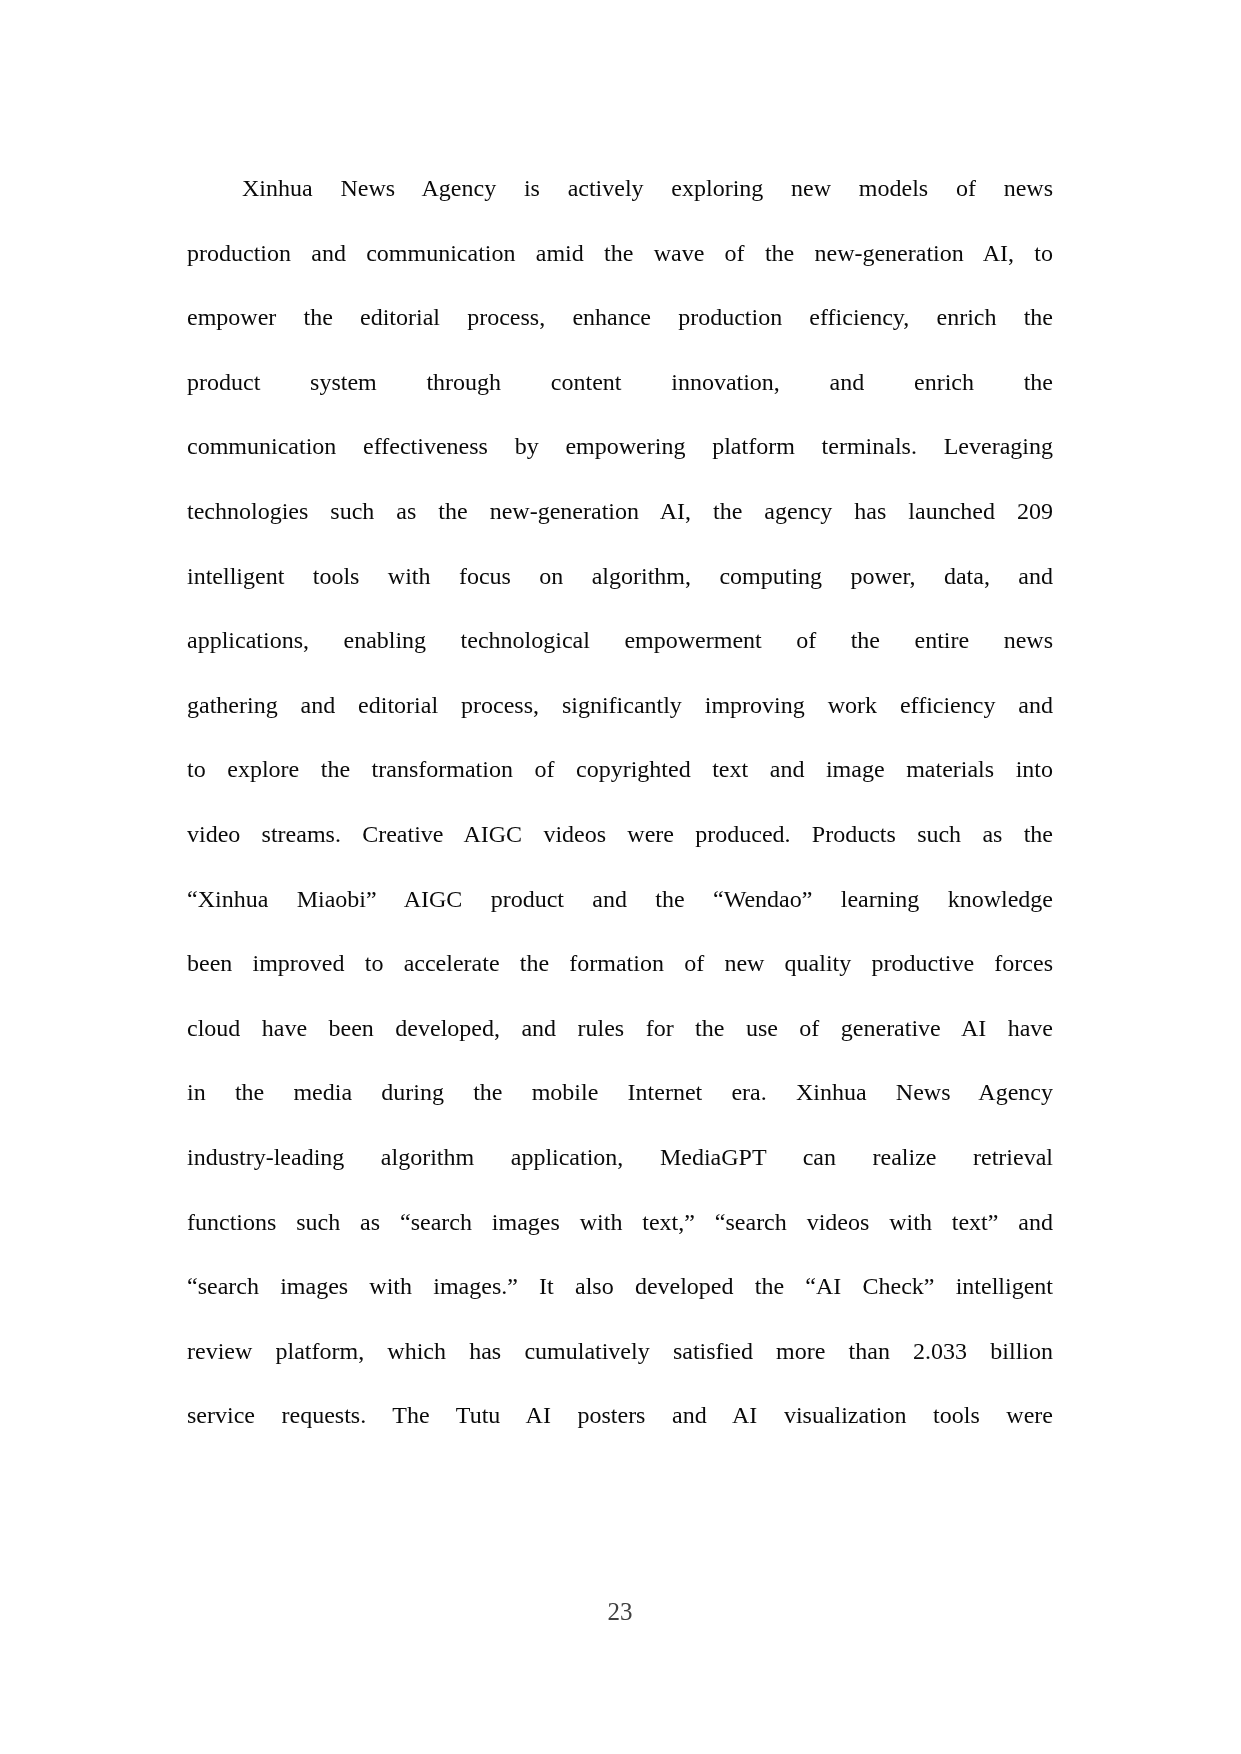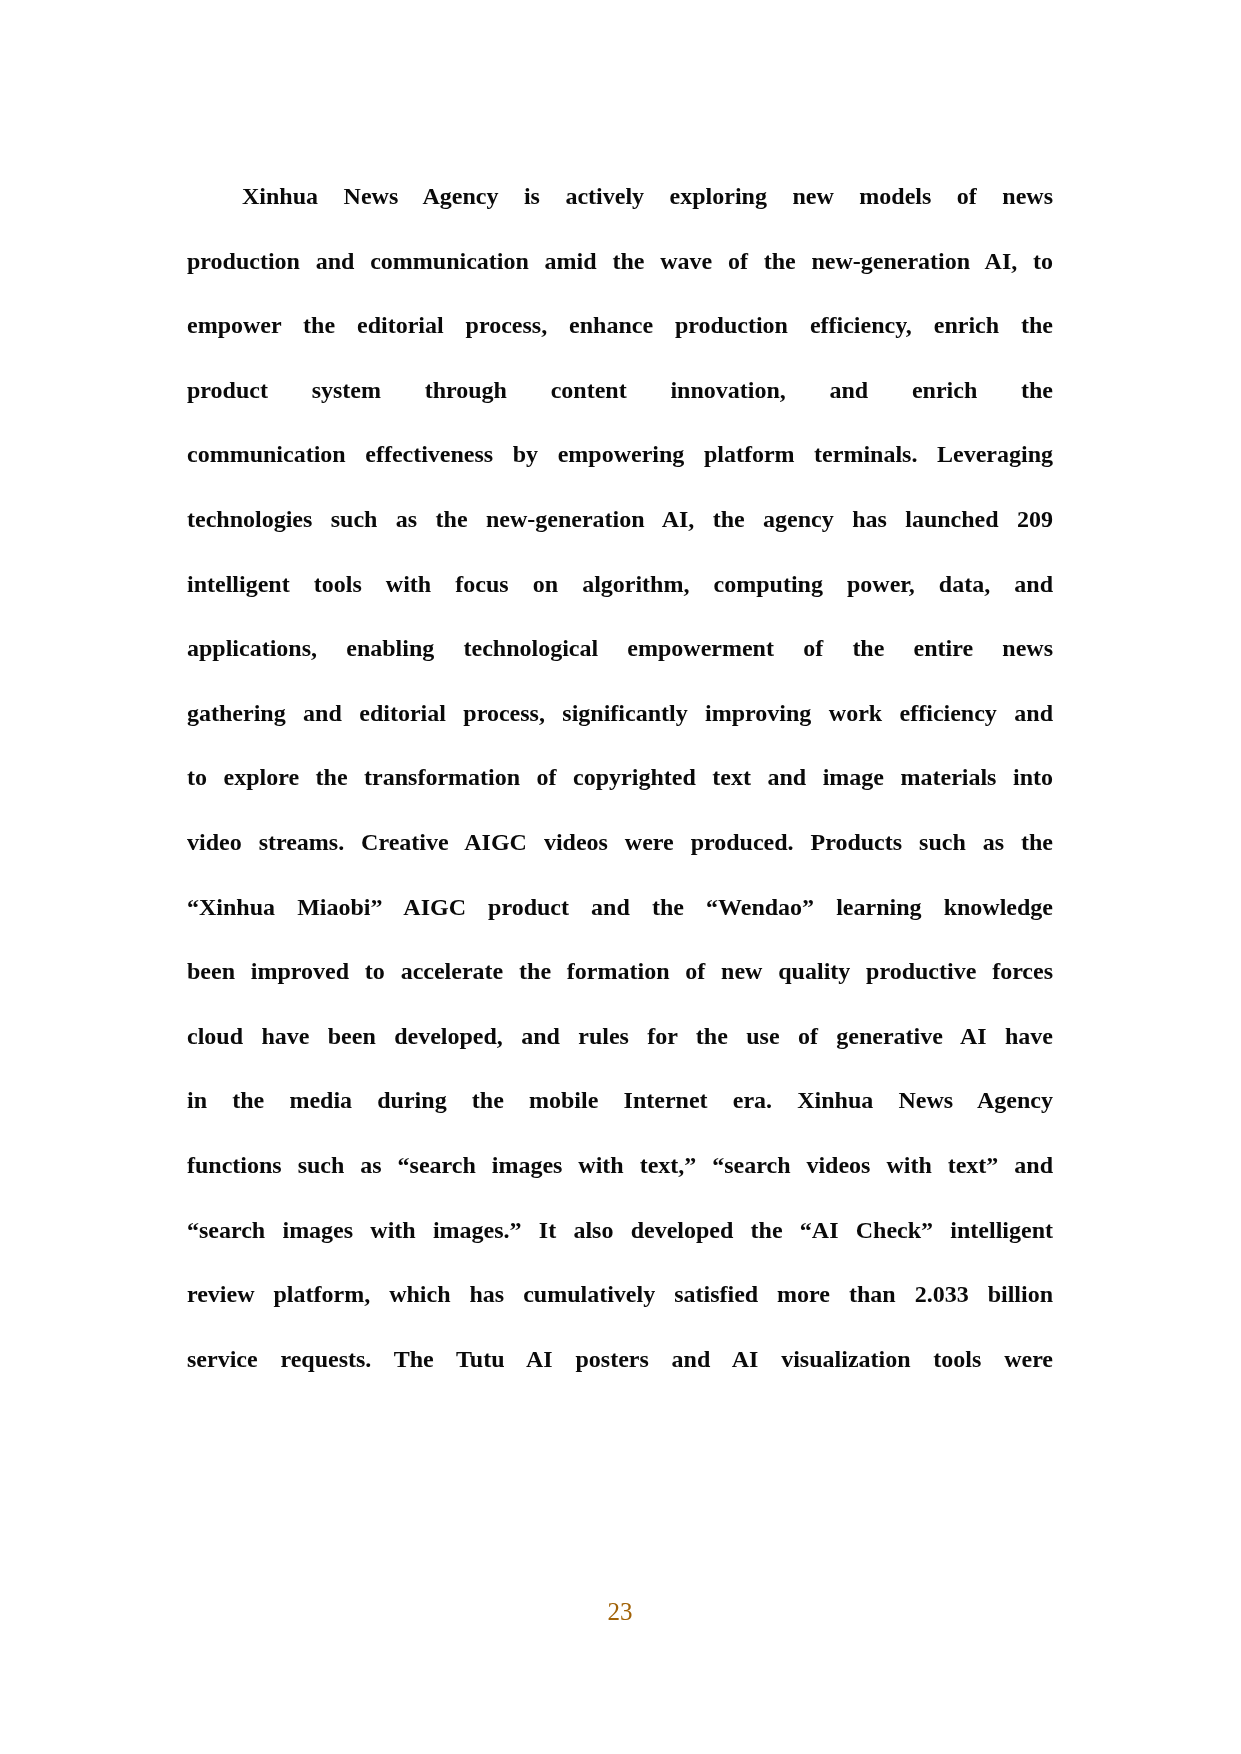--- a/index.html
+++ b/index.html
@@ -12,23 +12,22 @@
     width: 1241px;
     height: 1754px;
     background: #ffffff;
     font-family: "Liberation Serif", serif;
     color: #000000;
     overflow: hidden;
   }
   .text-block {
     position: absolute;
     left: 187px;
-    top: 164px;
+    top: 156px;
     width: 866px;
-    font-weight: bold;
   }
   .line {
     font-size: 24px;
     line-height: 64.6px;
     height: 64.6px;
     text-align: justify;
     text-align-last: justify;
     word-spacing: -1px;
     color: #0a0a0a;
   }
@@ -36,21 +35,21 @@
     text-indent: 55px;
   }
   .page-num {
     position: absolute;
     left: 187px;
     top: 1590px;
     width: 866px;
     text-align: center;
     font-size: 25px;
     line-height: 44px;
-    color: #a16207;
+    color: #404040;
   }
 </style>
 </head>
 <body>
 
 <div class="page">
   <div class="text-block">
     <div class="line indent">Xinhua News Agency is actively exploring new models of news</div>
     <div class="line">production and communication amid the wave of the new-generation AI, to</div>
     <div class="line">empower the editorial process, enhance production efficiency, enrich the</div>
@@ -59,19 +58,20 @@
     <div class="line">technologies such as the new-generation AI, the agency has launched 209</div>
     <div class="line">intelligent tools with focus on algorithm, computing power, data, and</div>
     <div class="line">applications, enabling technological empowerment of the entire news</div>
     <div class="line">gathering and editorial process, significantly improving work efficiency and</div>
     <div class="line">to explore the transformation of copyrighted text and image materials into</div>
     <div class="line">video streams. Creative AIGC videos were produced. Products such as the</div>
     <div class="line">“Xinhua Miaobi” AIGC product and the “Wendao” learning knowledge</div>
     <div class="line">been improved to accelerate the formation of new quality productive forces</div>
     <div class="line">cloud have been developed, and rules for the use of generative AI have</div>
     <div class="line">in the media during the mobile Internet era. Xinhua News Agency</div>
+    <div class="line">industry-leading algorithm application, MediaGPT can realize retrieval</div>
     <div class="line">functions such as “search images with text,” “search videos with text” and</div>
     <div class="line">“search images with images.” It also developed the “AI Check” intelligent</div>
     <div class="line">review platform, which has cumulatively satisfied more than 2.033 billion</div>
     <div class="line">service requests. The Tutu AI posters and AI visualization tools were</div>
   </div>
   <div class="page-num">23</div>
 </div>
 
 </body></html>

